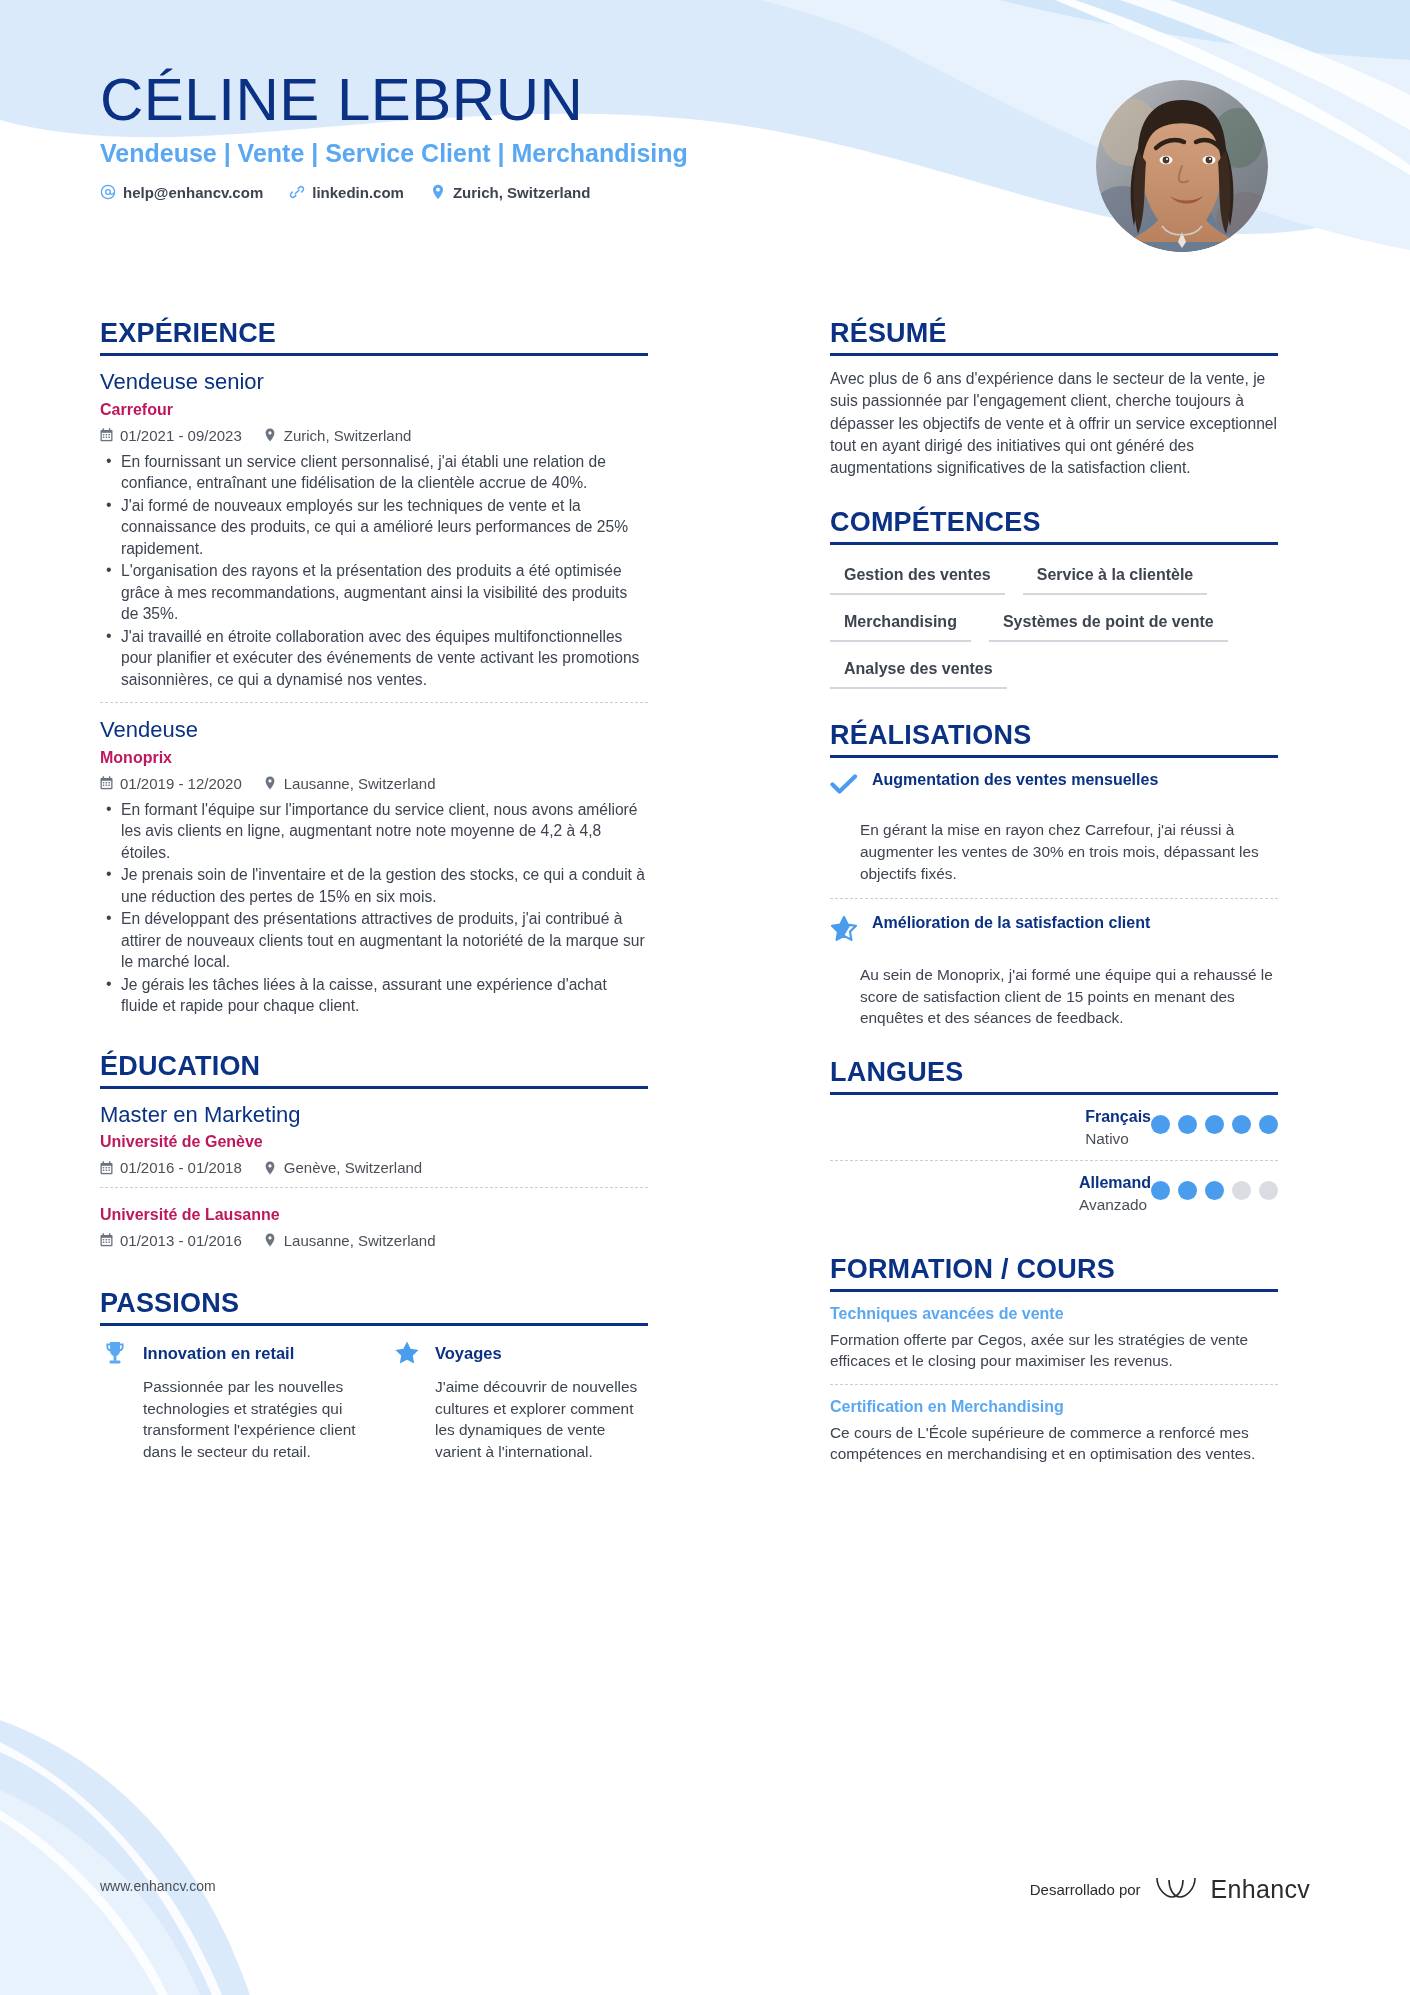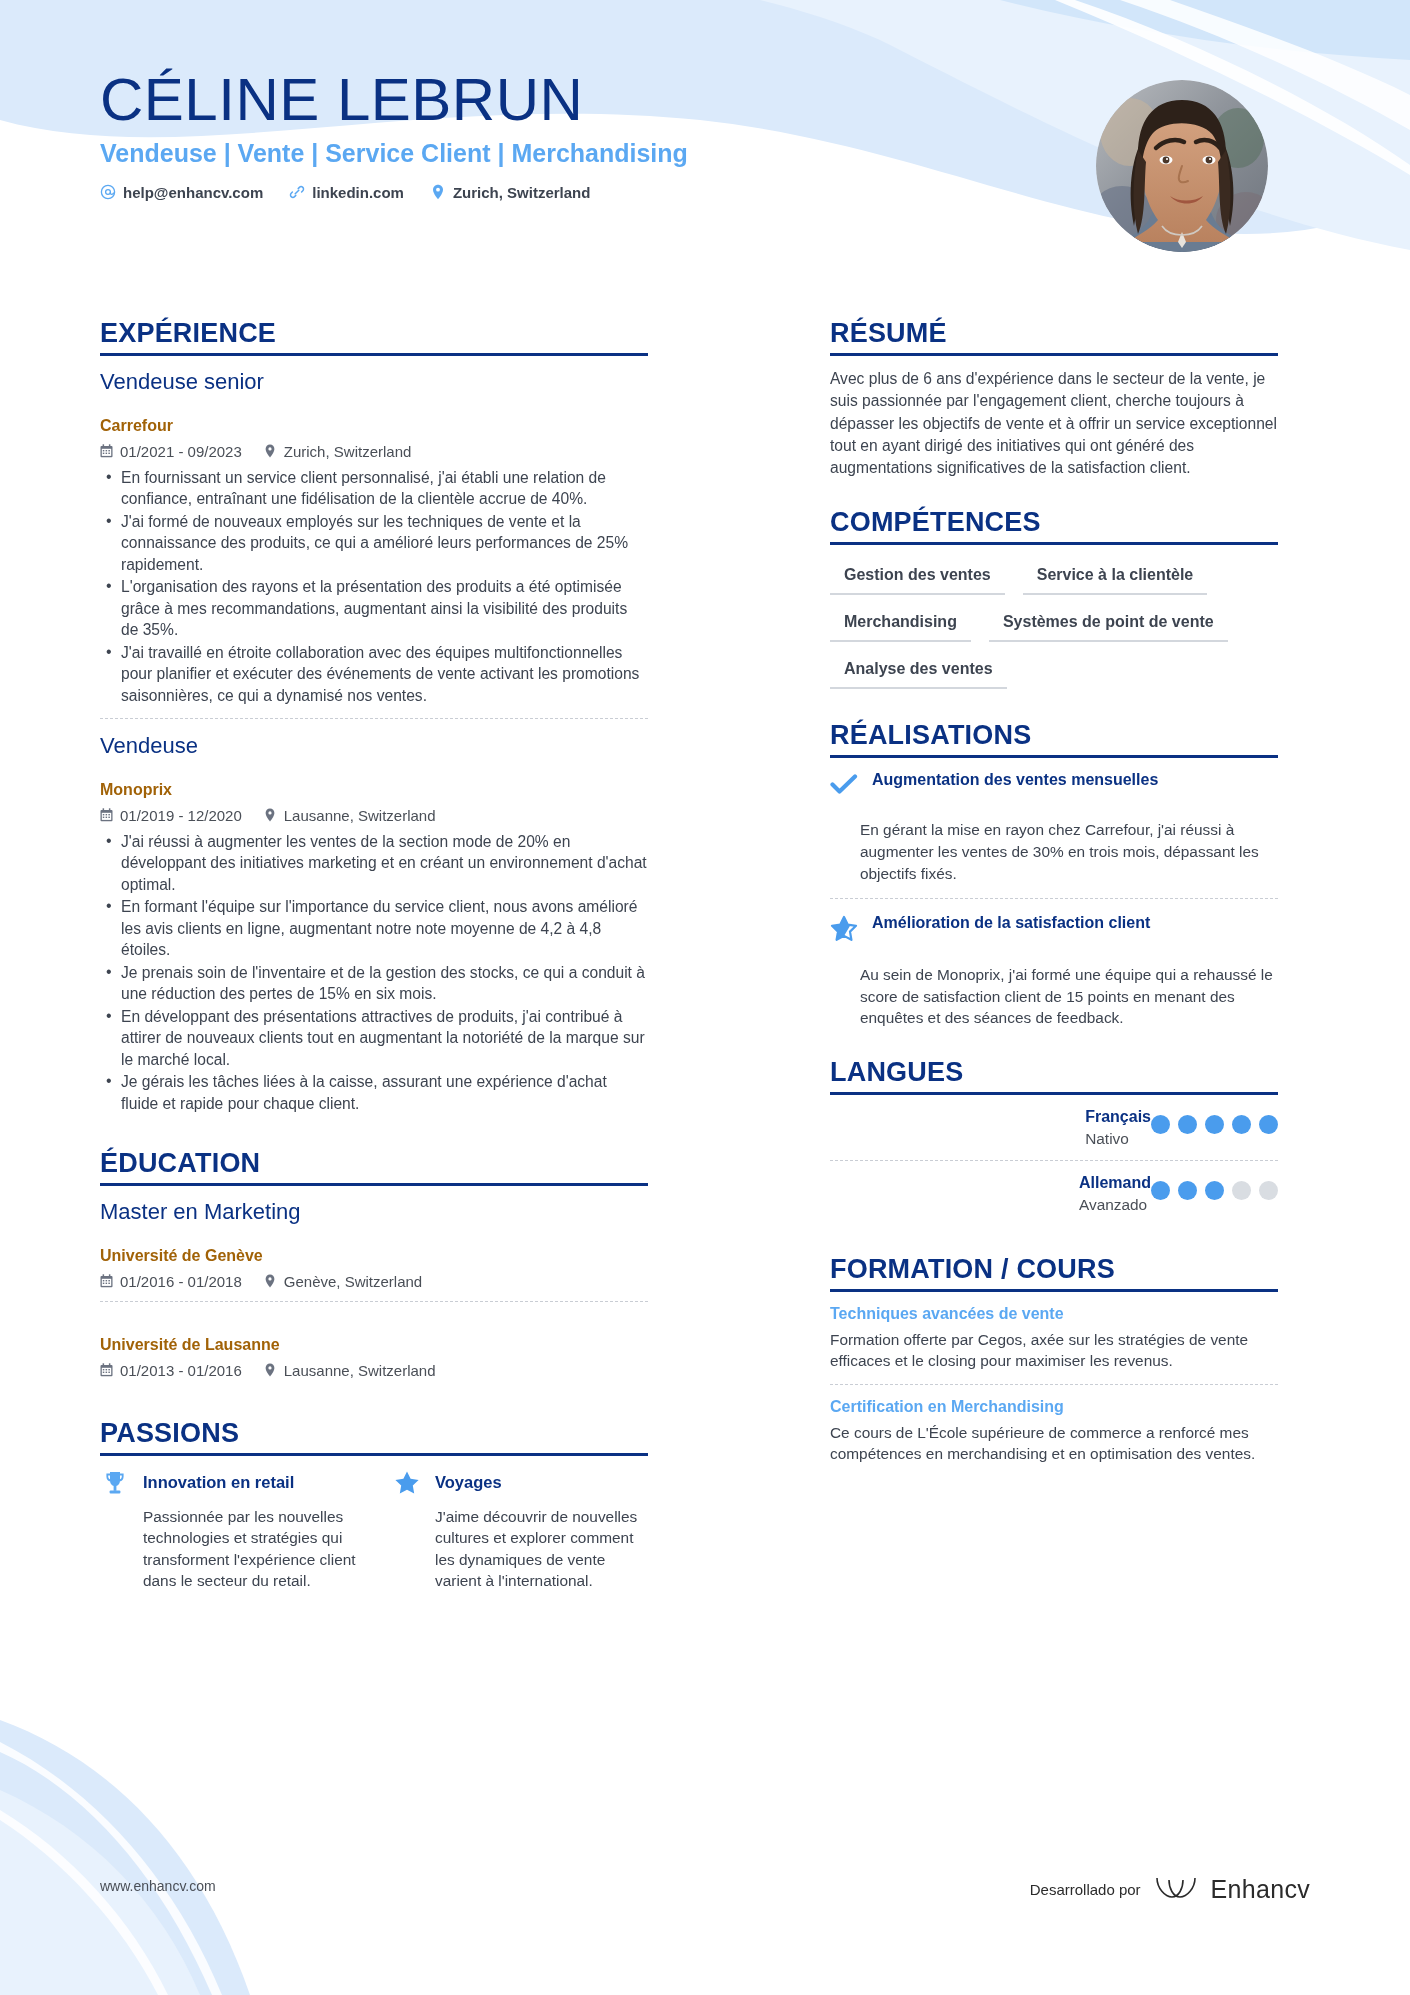--- a/index.html
+++ b/index.html
@@ -52,21 +52,21 @@
     font-size: 27px; font-weight: 700; color: #0a3183;
     letter-spacing: 0.2px; line-height: 1.12;
   }
   .sec-rule { border-bottom: 3px solid #0a3183; margin-top: 5px; }
   .sec-body { padding-top: 12px; }
 
   
   .entry { padding-bottom: 11px; }
   .entry + .entry { border-top: 1px dashed #c9cdd4; padding-top: 13px; }
   .entry-title { font-size: 22px; color: #0a3183; font-weight: 400; line-height: 1.25; }
-  .entry-org { font-size: 16px; font-weight: 700; color: #a16207; margin-top: 20px; line-height: 1.3; }
+  .entry-org { font-size: 16px; font-weight: 700; color: #be185d; margin-top: 4px; line-height: 1.3; }
   .entry-meta {
     display: flex; align-items: center; gap: 22px;
     margin-top: 6px; font-size: 15px; color: #4a4f57;
   }
   .meta-item { display: flex; align-items: center; gap: 7px; white-space: nowrap; }
   .meta-item .ic { display: inline-flex; width: 13px; height: 14px; align-items: center; justify-content: center; }
   .bullets { list-style: none; margin-top: 7px; }
   .bullets li {
     position: relative; padding-left: 21px; margin-bottom: 1px;
     font-size: 15.6px; line-height: 1.38; color: #3d4450;
@@ -311,21 +311,20 @@
               <span class="ic">
                 <svg width="12" height="14" viewBox="0 0 12 14">
                     <path d="M6 0.6 C3.5 0.6 1.6 2.5 1.6 5 C1.6 8.4 6 13.4 6 13.4 S10.4 8.4 10.4 5 C10.4 2.5 8.5 0.6 6 0.6 Z" fill="#6b7280"></path>
                     <circle cx="6" cy="4.9" r="1.6" fill="#ffffff"></circle>
                   </svg>
               </span>
               <span>Lausanne, Switzerland</span>
             </span>
           </div>
           <ul class="bullets">
-            <li>J'ai réussi à augmenter les ventes de la section mode de 20% en développant des initiatives marketing et en créant un environnement d'achat optimal.</li>
             <li>En formant l'équipe sur l'importance du service client, nous avons amélioré les avis clients en ligne, augmentant notre note moyenne de 4,2 à 4,8 étoiles.</li>
             <li>Je prenais soin de l'inventaire et de la gestion des stocks, ce qui a conduit à une réduction des pertes de 15% en six mois.</li>
             <li>En développant des présentations attractives de produits, j'ai contribué à attirer de nouveaux clients tout en augmentant la notoriété de la marque sur le marché local.</li>
             <li>Je gérais les tâches liées à la caisse, assurant une expérience d'achat fluide et rapide pour chaque client.</li>
           </ul>
         </div>
 
       </div>
     </div>
 

